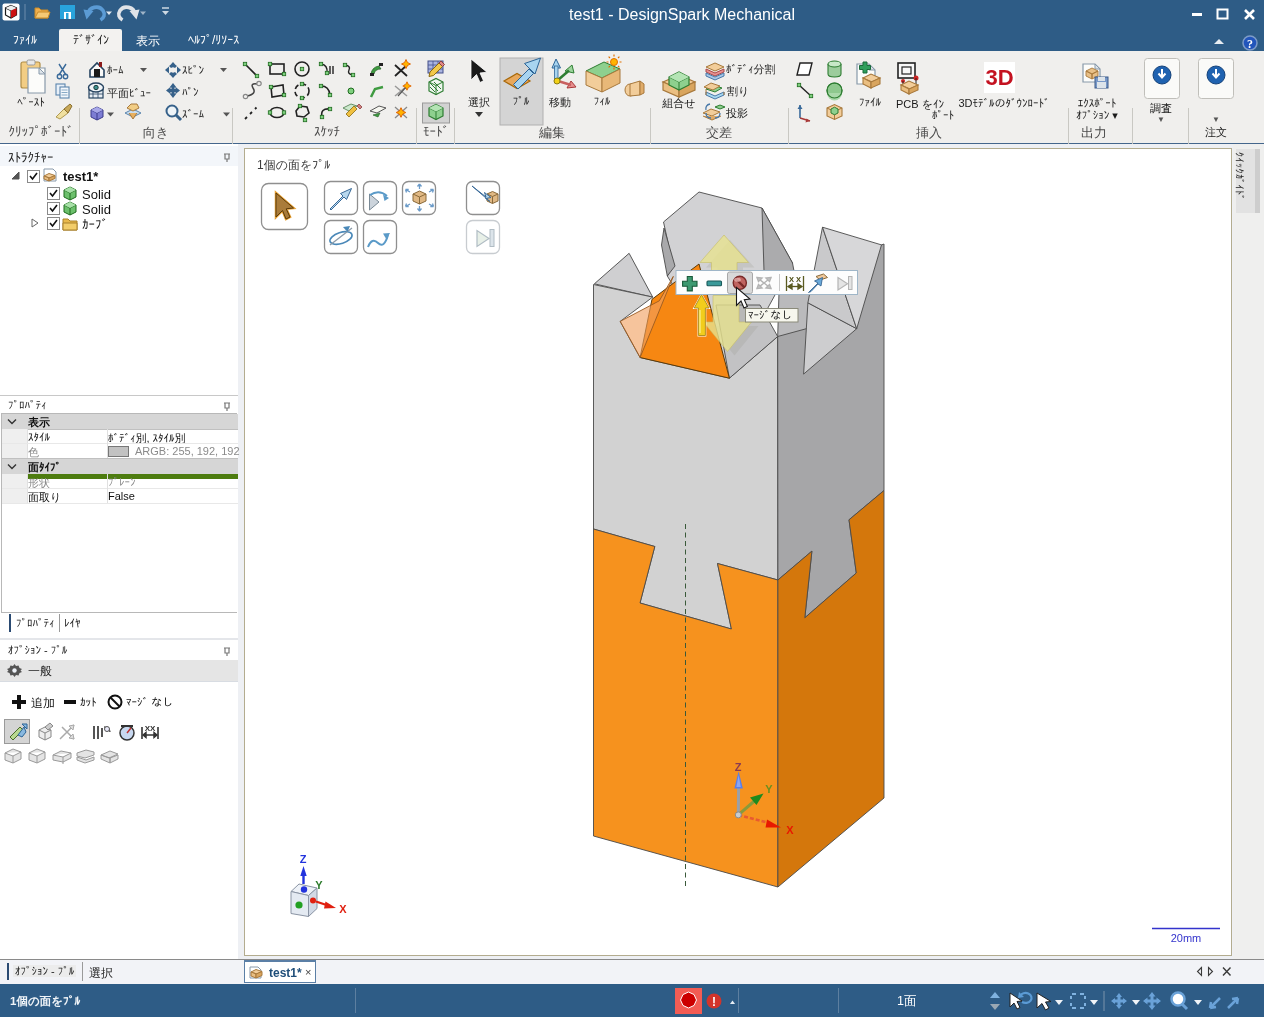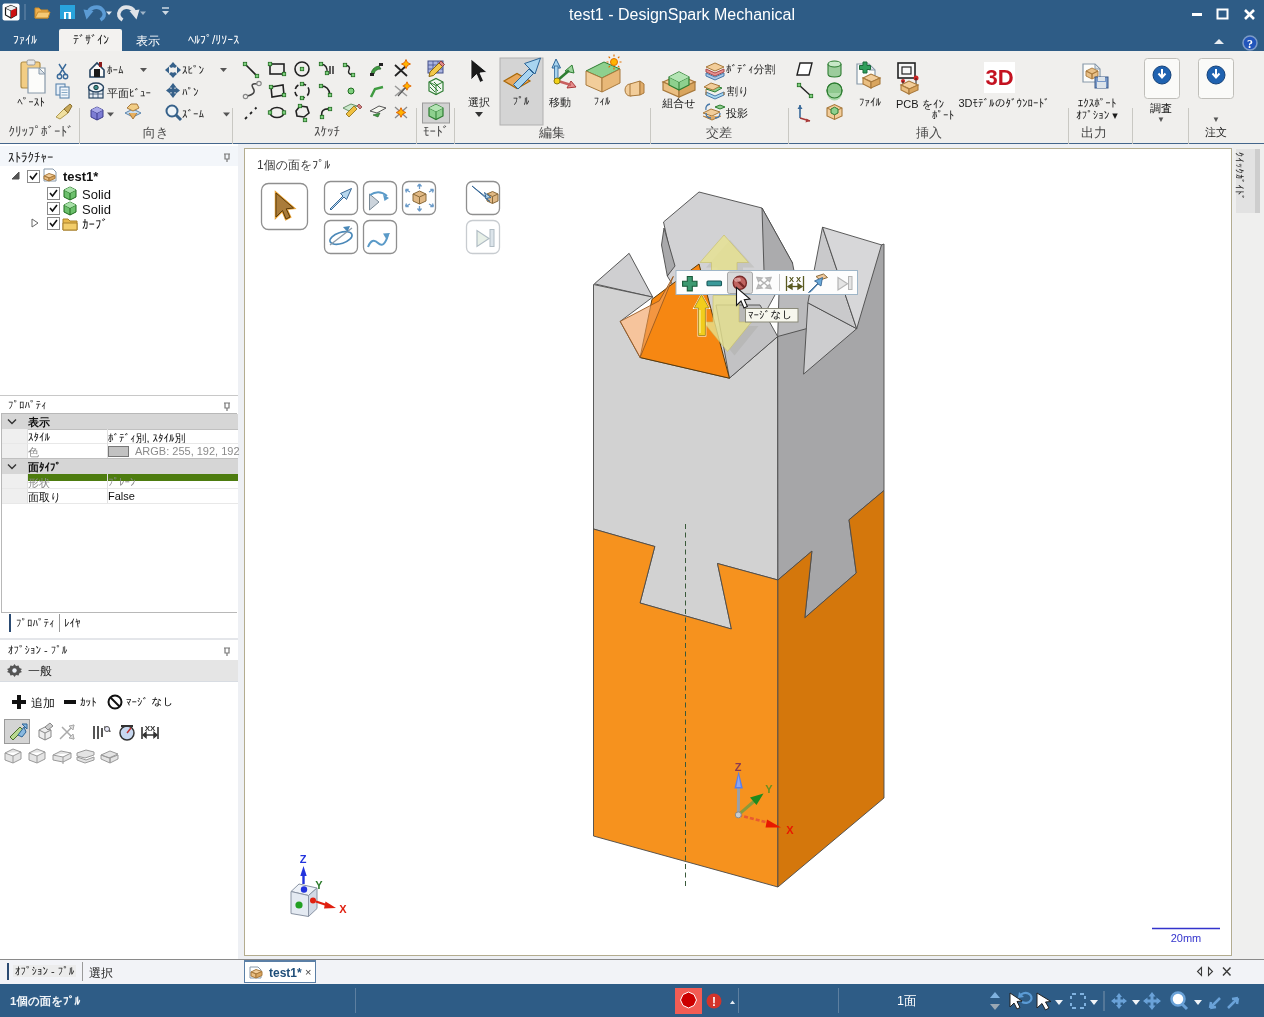--- a/index.html
+++ b/index.html
@@ -443,21 +443,21 @@
         </svg>
    <div class="abs" style="left:26px;top:1px;font-size:11px;font-weight:bold;color:#111;">表示</div>
   </div>
   <div class="abs" style="left:0;top:15px;width:25px;height:29px;background:#efefef;border-right:1px solid #e0e0e0;"></div>
   <div class="abs" style="left:26px;top:17px;font-size:11px;color:#111;">ｽﾀｲﾙ</div>
   <div class="abs" style="left:106px;top:17px;font-size:11px;color:#111;">ﾎﾞﾃﾞｨ別, ｽﾀｲﾙ別</div>
   <div class="abs" style="left:0;top:29px;width:236px;height:1px;background:#e8e8e8;"></div>
   <div class="abs" style="left:26px;top:31px;font-size:11px;color:#8a8a8a;">色</div>
   <div class="abs" style="left:106px;top:32px;width:19px;height:9px;background:#c2c2c2;border:1px solid #777;"></div>
   <div class="abs" style="left:133px;top:31px;font-size:11px;color:#8a8a8a;">ARGB: 255, 192, 192</div>
-  <div class="abs" style="left:0;top:44px;width:236px;height:15px;background:#d6d6d6;border-top:1px solid #c0c0c0;border-bottom:7px solid #4d7c0f;">
+  <div class="abs" style="left:0;top:44px;width:236px;height:15px;background:#d6d6d6;border-top:1px solid #c0c0c0;border-bottom:5px solid #4d7c0f;">
    <svg class="abs" style="left:5px;top:4px;" width="10" height="8">
           <path d="M1 1.5 L5 5.5 L9 1.5" stroke="#333" stroke-width="1.4" fill="none"></path>
         </svg>
    <div class="abs" style="left:26px;top:1px;font-size:11px;font-weight:bold;color:#111;">面ﾀｲﾌﾟ</div>
   </div>
   <div class="abs" style="left:0;top:60px;width:25px;height:29px;background:#efefef;border-right:1px solid #e0e0e0;"></div>
   <div class="abs" style="left:26px;top:62px;font-size:11px;color:#8a8a8a;">形状</div>
   <div class="abs" style="left:106px;top:62px;font-size:11px;color:#8a8a8a;">ﾌﾟﾚｰﾝ</div>
   <div class="abs" style="left:0;top:74px;width:236px;height:1px;background:#e8e8e8;"></div>
   <div class="abs" style="left:26px;top:76px;font-size:11px;color:#111;">面取り</div>

